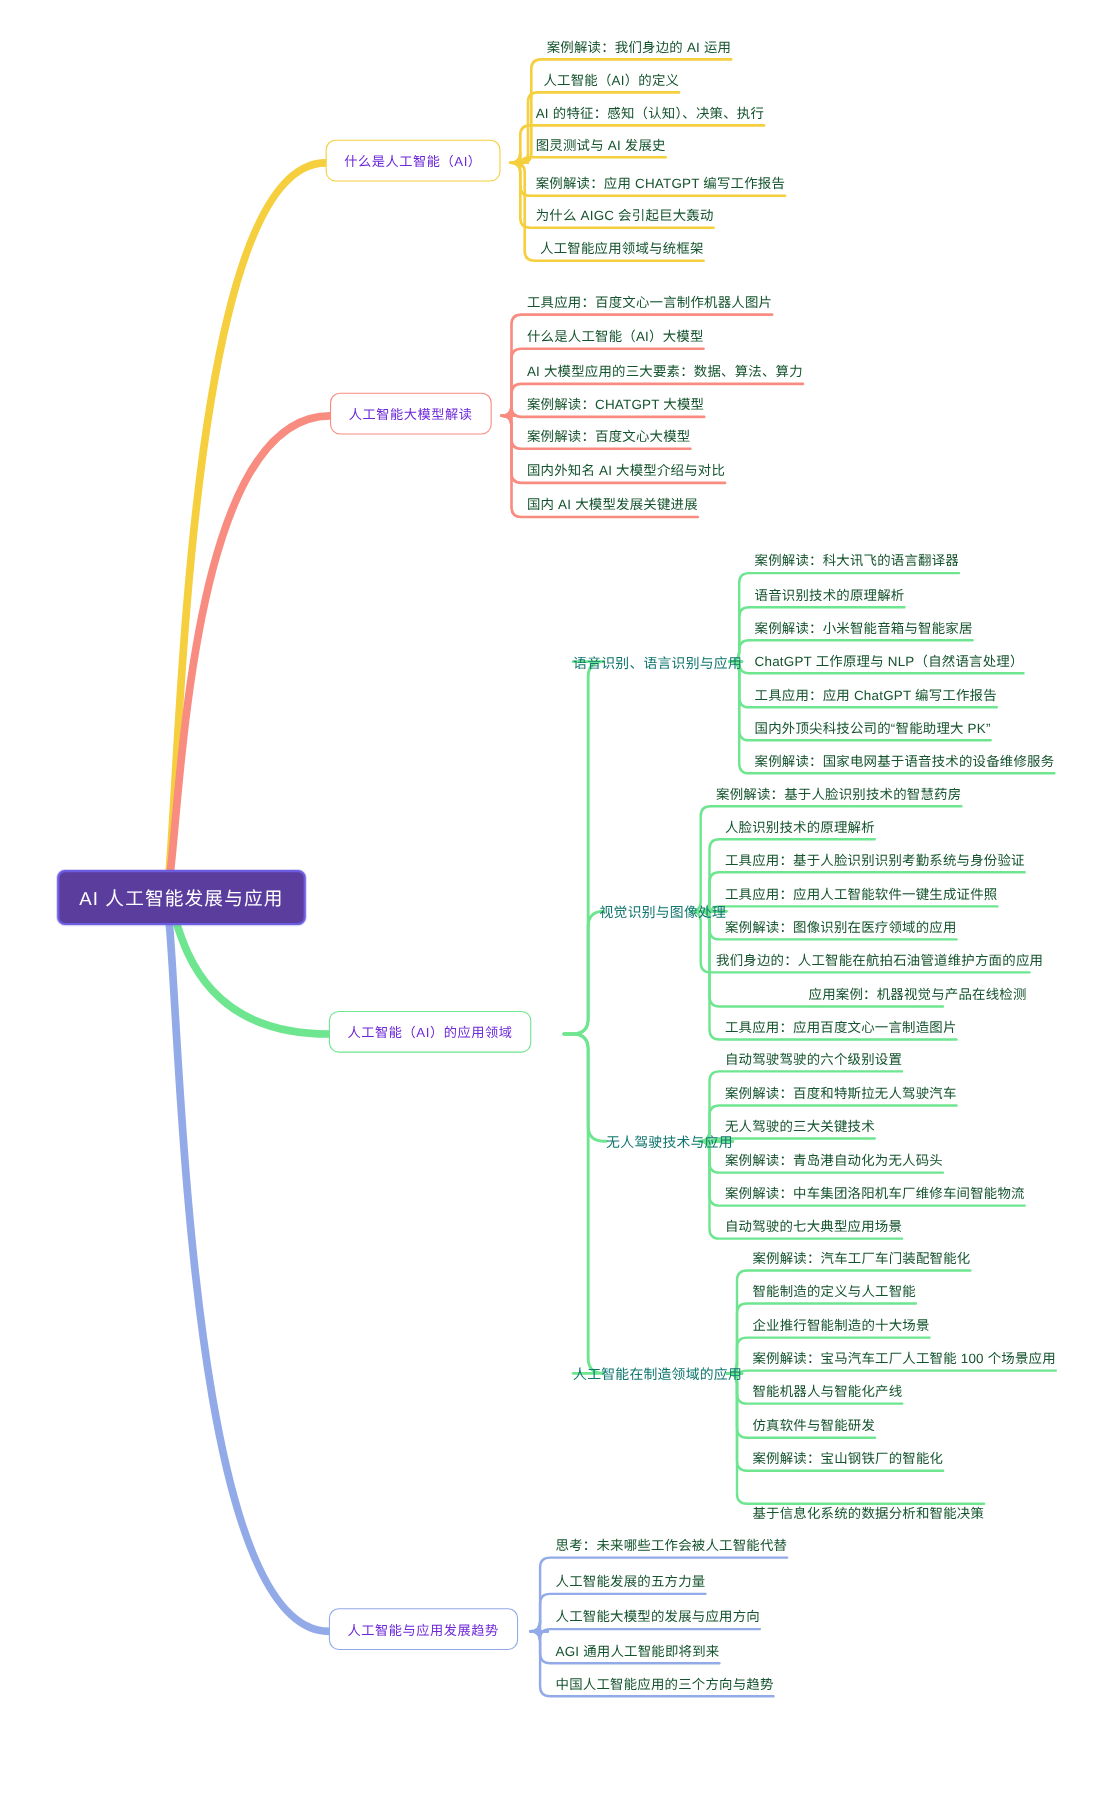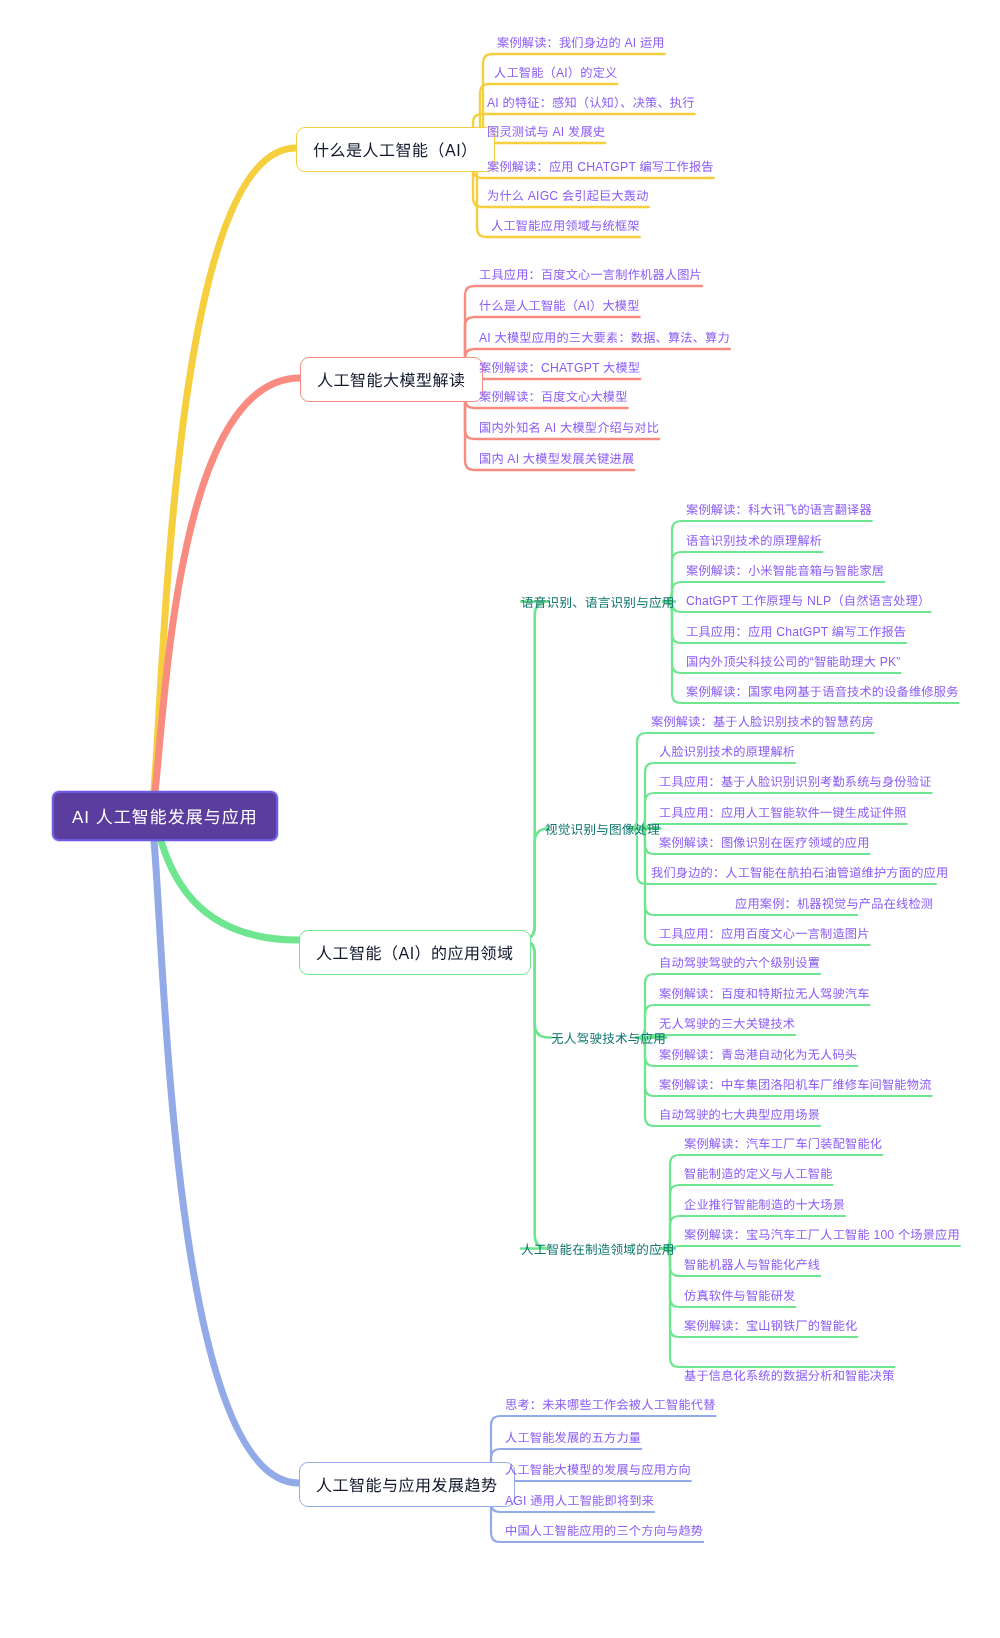--- a/index.html
+++ b/index.html
@@ -43,41 +43,41 @@
     padding: 10px 18px 11px 18px;
     box-shadow: 0 0 0 1px rgba(107,92,224,.25);
     margin-left: 20px;
   }
 
   
   .l1 {
     background: #ffffff;
     border: 1.6px solid #cccccc;
     border-radius: 9px;
-    font-size: 16px;
+    font-size: 12px;
     padding: 9px 16px 10px 16px;
-    color: #0f172a;
+    color: #6d28d9;
     letter-spacing: .5px;
   }
   .l1.yellow { border-color: #f5cf3d; }
   .l1.red    { border-color: #f98c80; }
   .l1.green  { border-color: #6ee58f; }
   .l1.blue   { border-color: #93aae8; }
 
   
   .l2 {
     font-size: 12.6px;
     color: #0f766e;
     letter-spacing: .2px;
     padding: 0;
   }
   
   .l3 {
     font-size: 12.2px;
-    color: #8b5cf6;
+    color: #14532d;
     letter-spacing: .2px;
     padding: 0;
   }
 </style>
 </head>
 <body>
 
 <div id="mindmap">
 
   <svg id="edges" viewBox="0 0 1000 1638" xmlns="http://www.w3.org/2000/svg">
@@ -154,21 +154,21 @@
   <div class="node l1 red" style="left:300px; top:357px;">人工智能大模型解读</div>
 
   <div class="node l3" style="left:479px; top:265px;">工具应用：百度文心一言制作机器人图片</div>
   <div class="node l3" style="left:479px; top:296px;">什么是人工智能（AI）大模型</div>
   <div class="node l3" style="left:479px; top:328px;">AI 大模型应用的三大要素：数据、算法、算力</div>
   <div class="node l3" style="left:479px; top:358px;">案例解读：CHATGPT 大模型</div>
   <div class="node l3" style="left:479px; top:387px;">案例解读：百度文心大模型</div>
   <div class="node l3" style="left:479px; top:418px;">国内外知名 AI 大模型介绍与对比</div>
   <div class="node l3" style="left:479px; top:449px;">国内 AI 大模型发展关键进展</div>
 
-  <div class="node l1 green" style="left:299px; top:919px;margin-top:11px;">人工智能（AI）的应用领域</div>
+  <div class="node l1 green" style="left:299px; top:919px;">人工智能（AI）的应用领域</div>
 
   <div class="node l2" style="left:521px; top:592px;">语音识别、语言识别与应用</div>
   <div class="node l3" style="left:686px; top:500px;">案例解读：科大讯飞的语言翻译器</div>
   <div class="node l3" style="left:686px; top:531px;">语音识别技术的原理解析</div>
   <div class="node l3" style="left:686px; top:561px;">案例解读：小米智能音箱与智能家居</div>
   <div class="node l3" style="left:686px; top:591px;">ChatGPT 工作原理与 NLP（自然语言处理）</div>
   <div class="node l3" style="left:686px; top:622px;">工具应用：应用 ChatGPT 编写工作报告</div>
   <div class="node l3" style="left:686px; top:652px;">国内外顶尖科技公司的“智能助理大 PK”</div>
   <div class="node l3" style="left:686px; top:682px;">案例解读：国家电网基于语音技术的设备维修服务</div>
 

